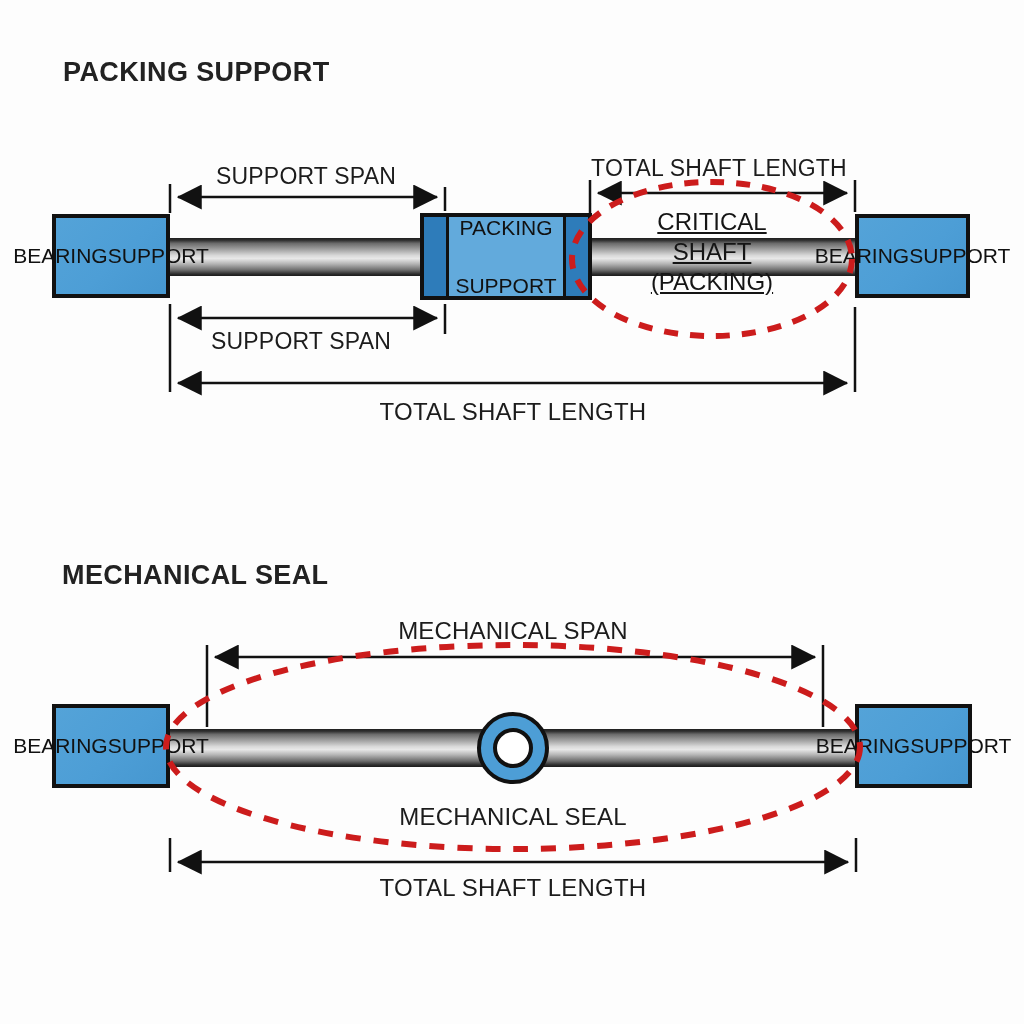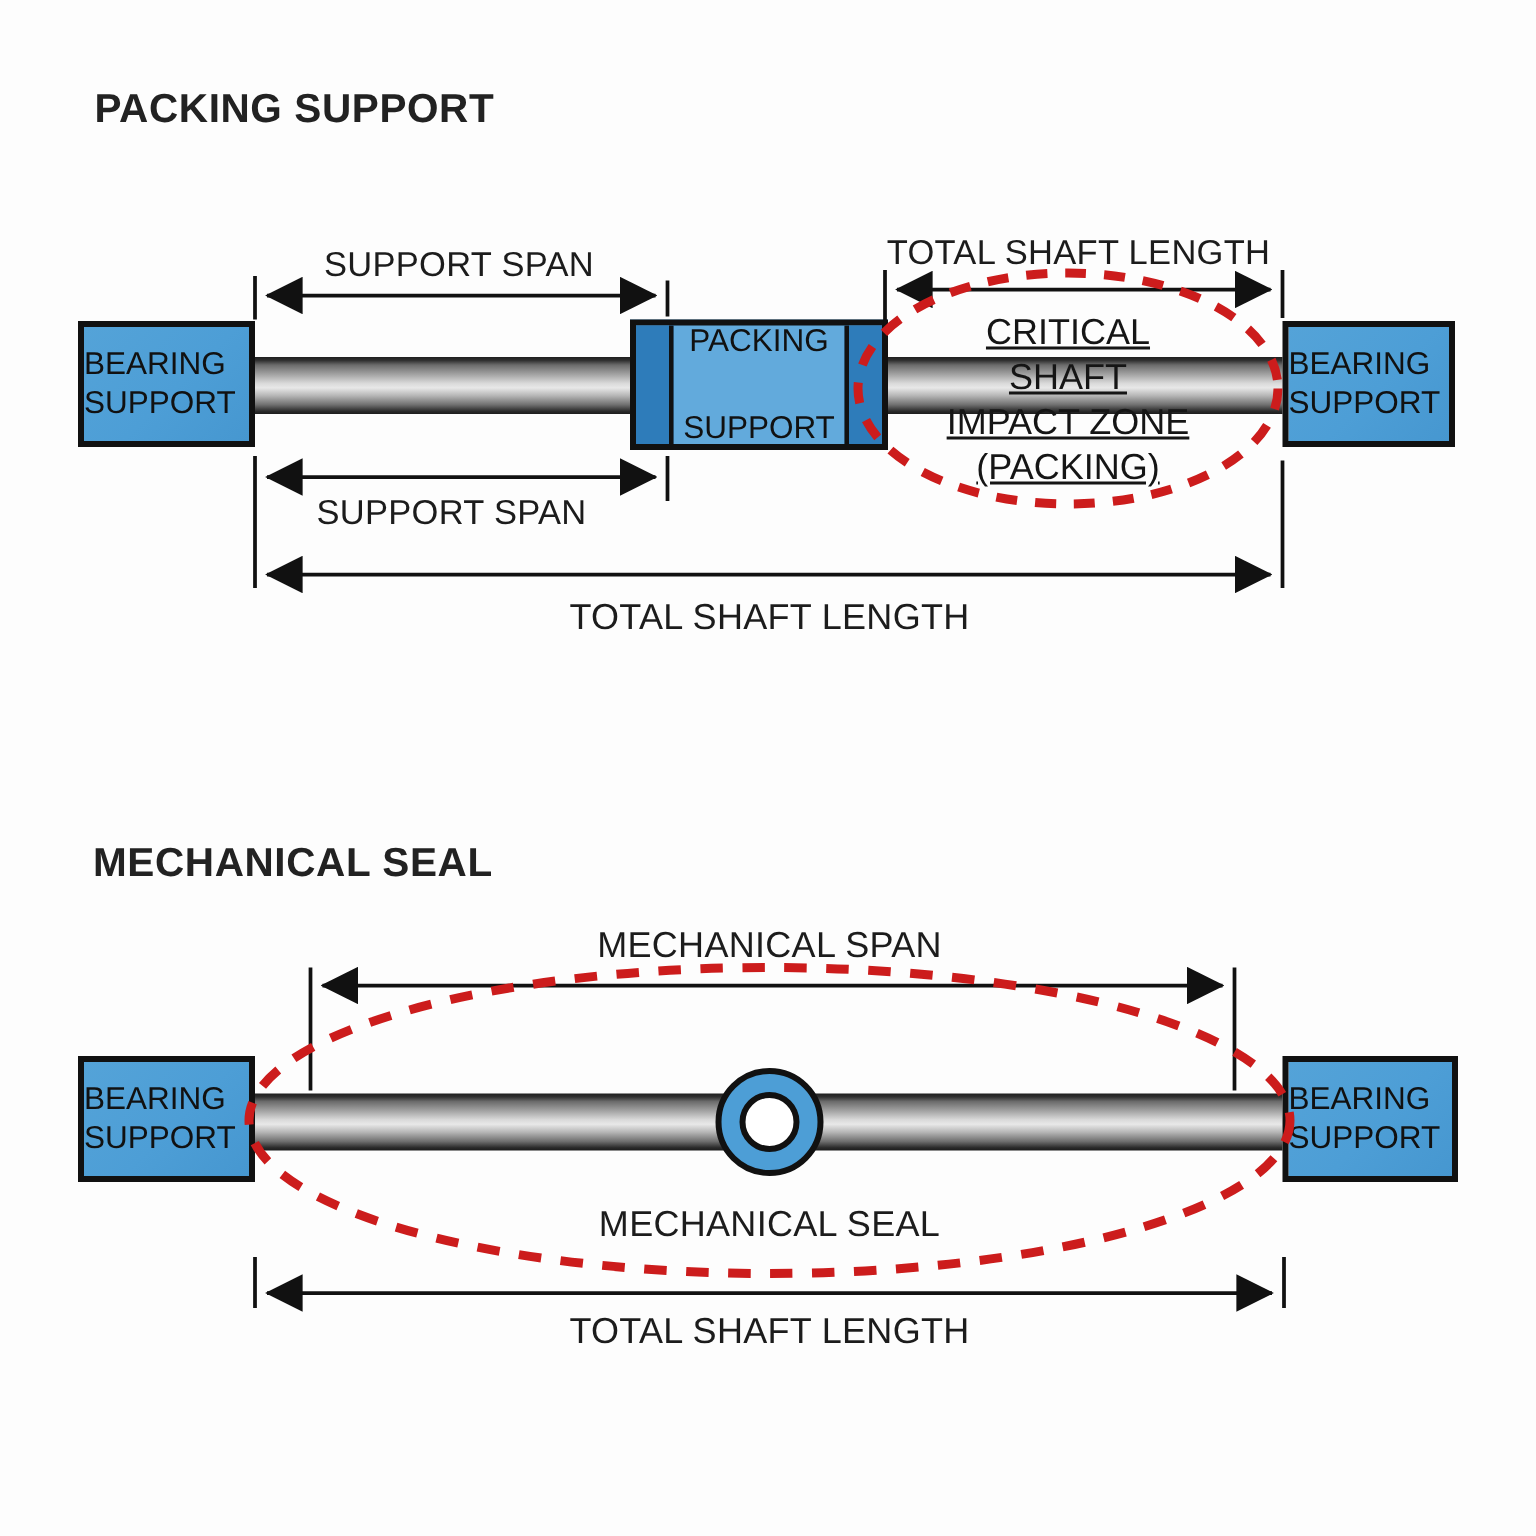--- a/index.html
+++ b/index.html
@@ -33,22 +33,22 @@
       #b5b5b5 68%, #6f6f6f 84%,
       #2b2b2b 95%, #1c1c1c 100%);
     z-index: 1;
   }
 
   .blue-box {
     position: absolute;
     background: linear-gradient(135deg, #54a3d8 0%, #4d9ed6 55%, #4697d0 100%);
     border: 4px solid #111;
     display: flex;
-    flex-direction: column;
-    align-items: flex-start;
+    flex-direction: row;
+    align-items: center;
     justify-content: center;
     text-align: center;
     z-index: 2;
   }
   .blue-box .box-line {
     font-size: 21px;
     font-weight: 500;
     line-height: 26px;
     color: #111;
     white-space: nowrap;
@@ -159,21 +159,20 @@
   </div>
 
   <div class="dim-label" style="left:146px; top:163px;">SUPPORT SPAN</div>
   <div class="dim-label" style="left:559px; top:155px;">TOTAL SHAFT LENGTH</div>
   <div class="dim-label" style="left:141px; top:328px;">SUPPORT SPAN</div>
   <div class="dim-label" style="left:353px; top:398px; font-size:24px;">TOTAL SHAFT LENGTH</div>
 
   <div class="zone-text" style="left:552px; top:207px;">
     <div>CRITICAL</div>
     <div>SHAFT</div>
-    <div>IMPACT ZONE</div>
     <div>(PACKING)</div>
   </div>
 
   <div class="section-title" style="left:62px; top:560px;">MECHANICAL SEAL</div>
 
   <div class="shaft" style="left:170px; top:729px; width:685px;"></div>
 
   <div class="blue-box" style="left:52px; top:704px; width:118px; height:84px;">
     <div class="box-line">BEARING</div>
     <div class="box-line">SUPPORT</div>

